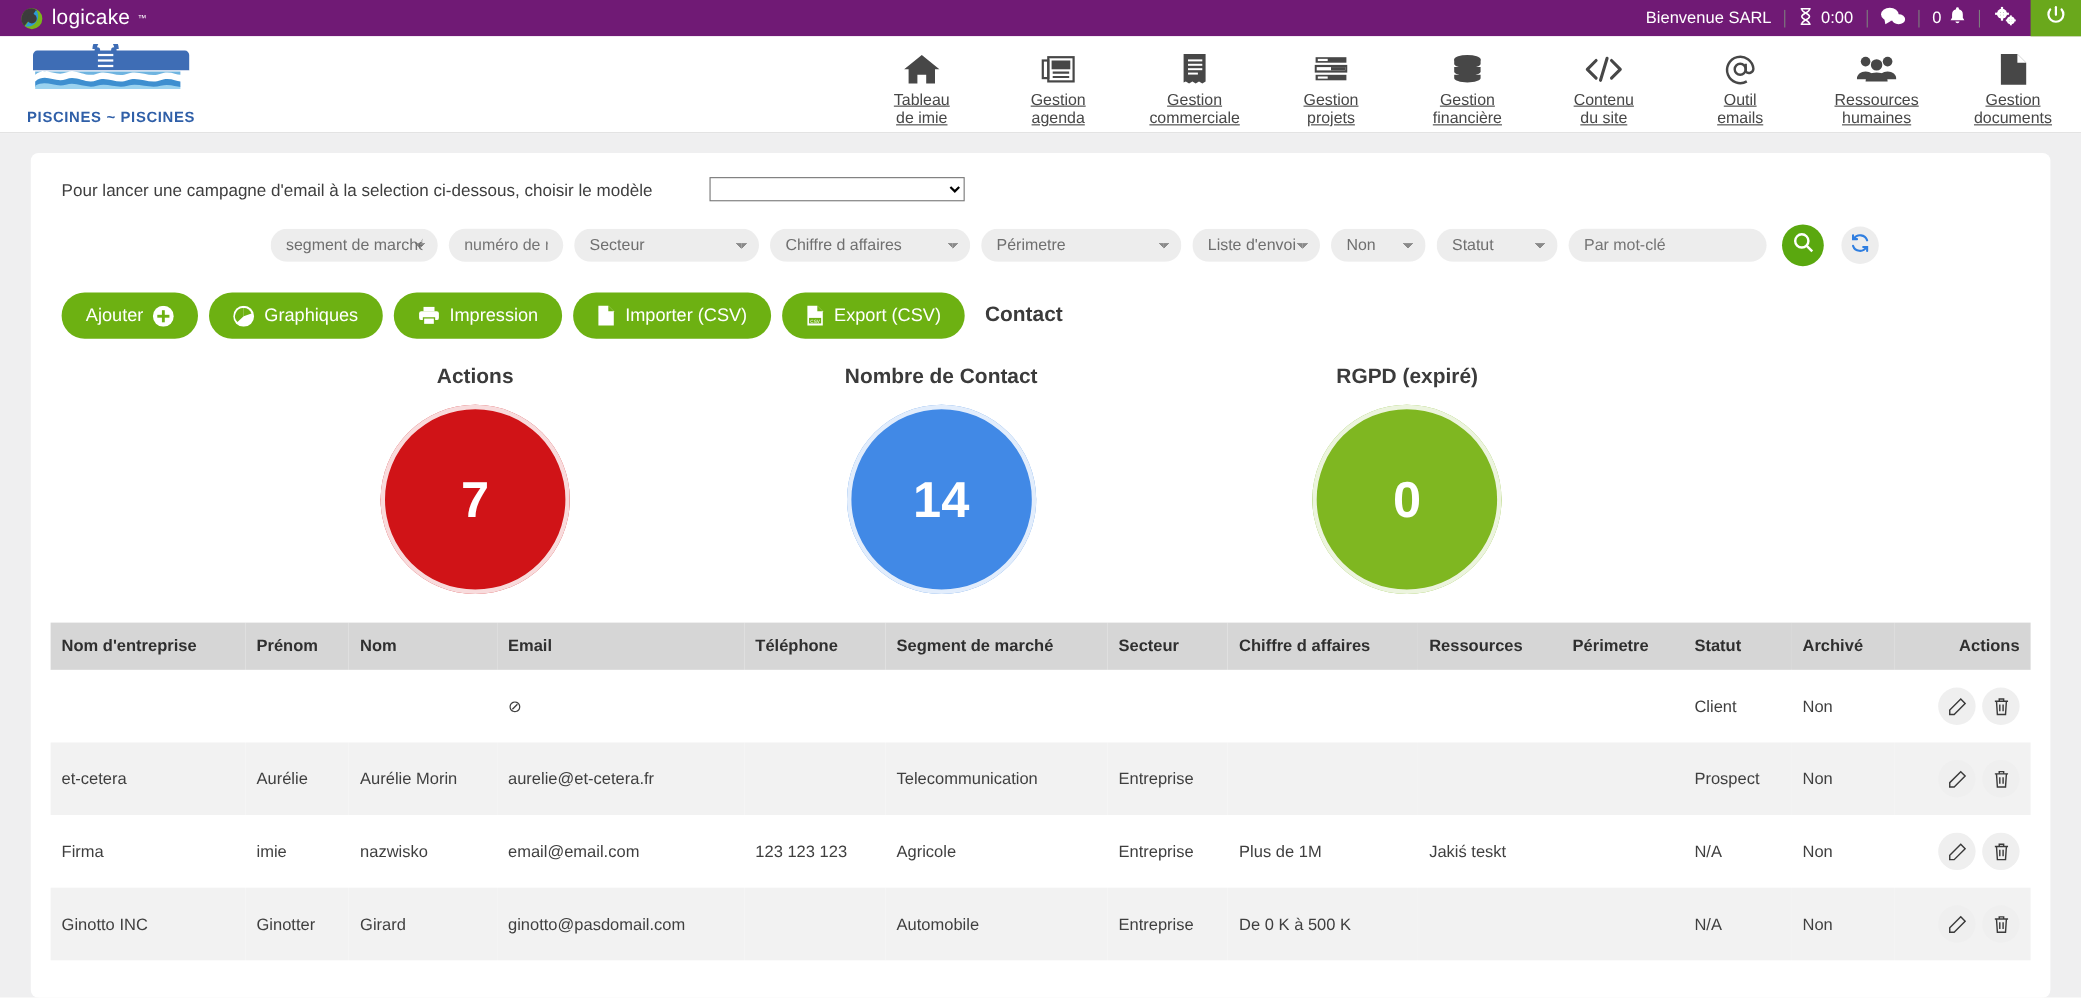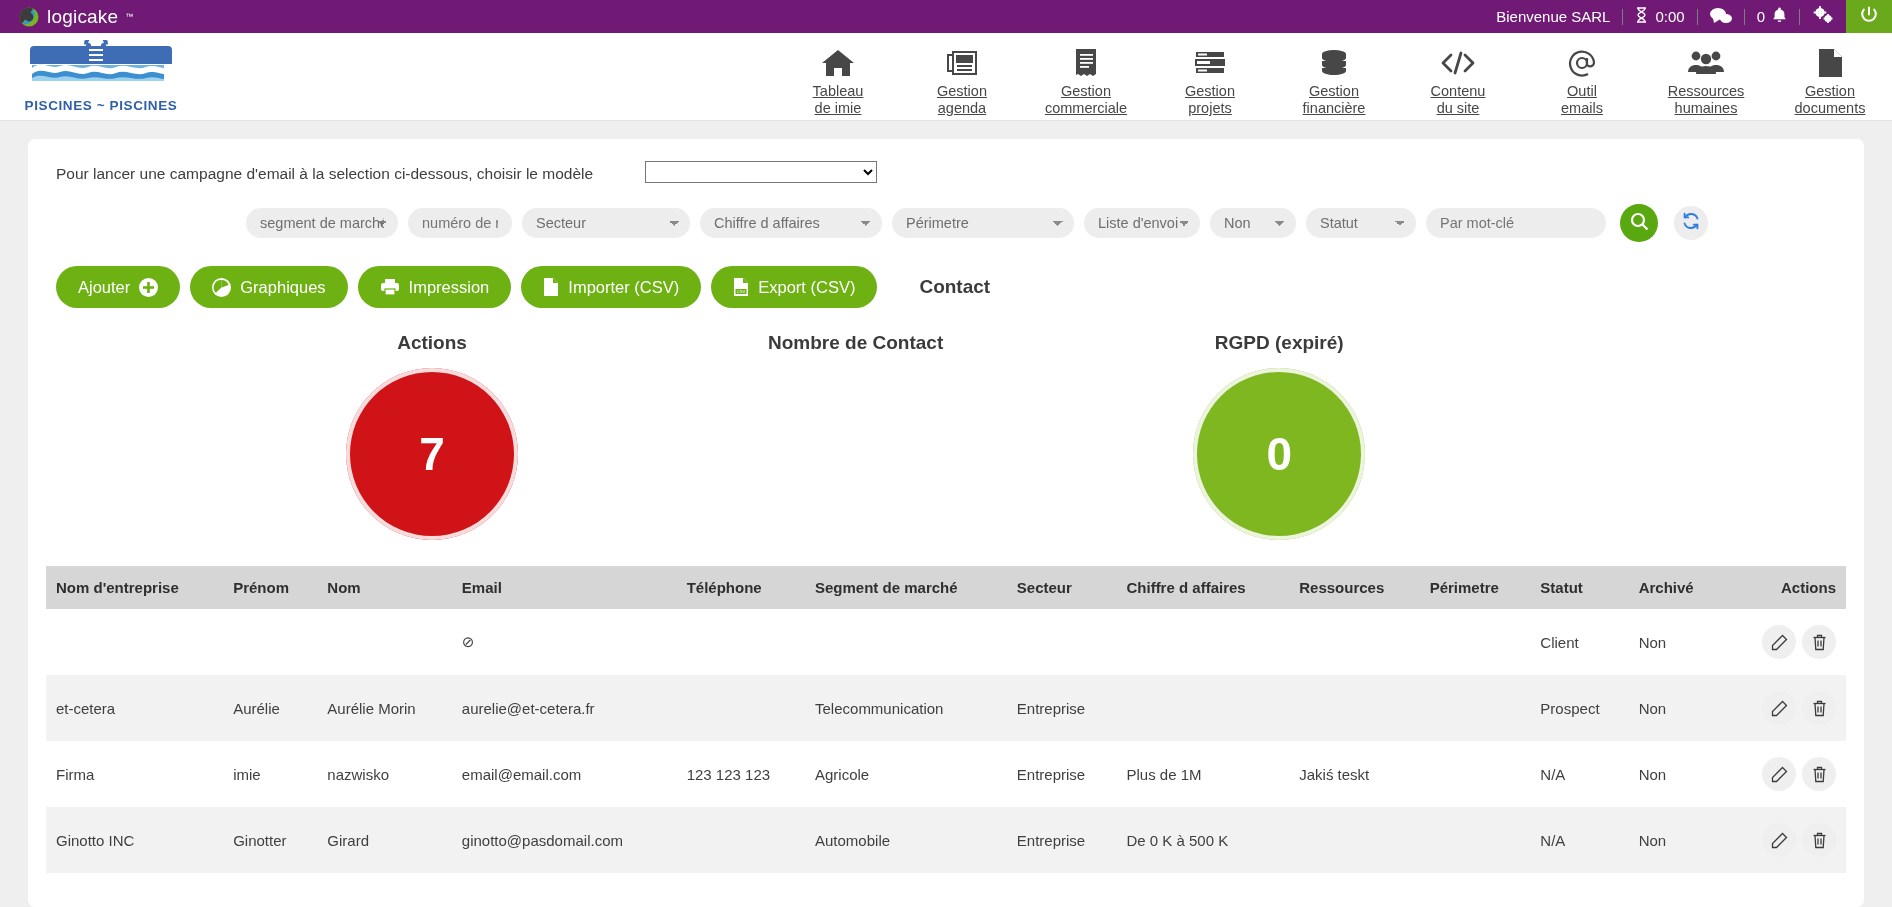--- a/index.html
+++ b/index.html
@@ -124,21 +124,21 @@
 
   
   .actions-row { display: flex; align-items: center; gap: 10px; margin-top: 24px; padding-left: 10px; }
   .gbtn {
     background: #6db112; color: #fff; border: none; border-radius: 22px;
     height: 42px; display: flex; align-items: center; gap: 9px;
     padding: 0 22px; font-size: 16.5px; cursor: pointer;
     font-family: "Liberation Sans", sans-serif;
   }
   .gbtn .bico { display: flex; align-items: center; }
-  .contact-title { font-size: 19px; font-weight: bold; color: #3b3b3b; margin-left: 32px; }
+  .contact-title { font-size: 19px; font-weight: bold; color: #3b3b3b; margin-left: 8px; }
 
   
   .kpis { display: flex; justify-content: flex-start; margin-top: 24px; padding-left: 300px; gap: 250px;}
   .kpi { display: flex; flex-direction: column; align-items: center; }
   .kpi-title { font-size: 19px; font-weight: bold; color: #3b3b3b; margin-bottom: 14px; }
   .kpi-circle {
     width: 172px; height: 172px; border-radius: 50%;
     display: flex; align-items: center; justify-content: center;
     color: #fff; font-size: 46px; font-weight: bold;
     box-shadow: inset 0 0 0 4px rgba(255,255,255,.85);
@@ -512,20 +512,21 @@
       <span class="contact-title">Contact</span>
     </div>
 
     <div class="kpis">
       <div class="kpi">
         <div class="kpi-title">Actions</div>
         <div class="kpi-circle" id="kpi0" style="background: rgb(208, 19, 23);">7</div>
       </div>
       <div class="kpi">
         <div class="kpi-title">Nombre de Contact</div>
+        <div class="kpi-circle" id="kpi1" style="background: rgb(65, 137, 230);">14</div>
       </div>
       <div class="kpi">
         <div class="kpi-title">RGPD (expiré)</div>
         <div class="kpi-circle" id="kpi2" style="background: rgb(127, 183, 33);">0</div>
       </div>
     </div>
 
     <div class="tablewrap">
       <table>
         <thead>

